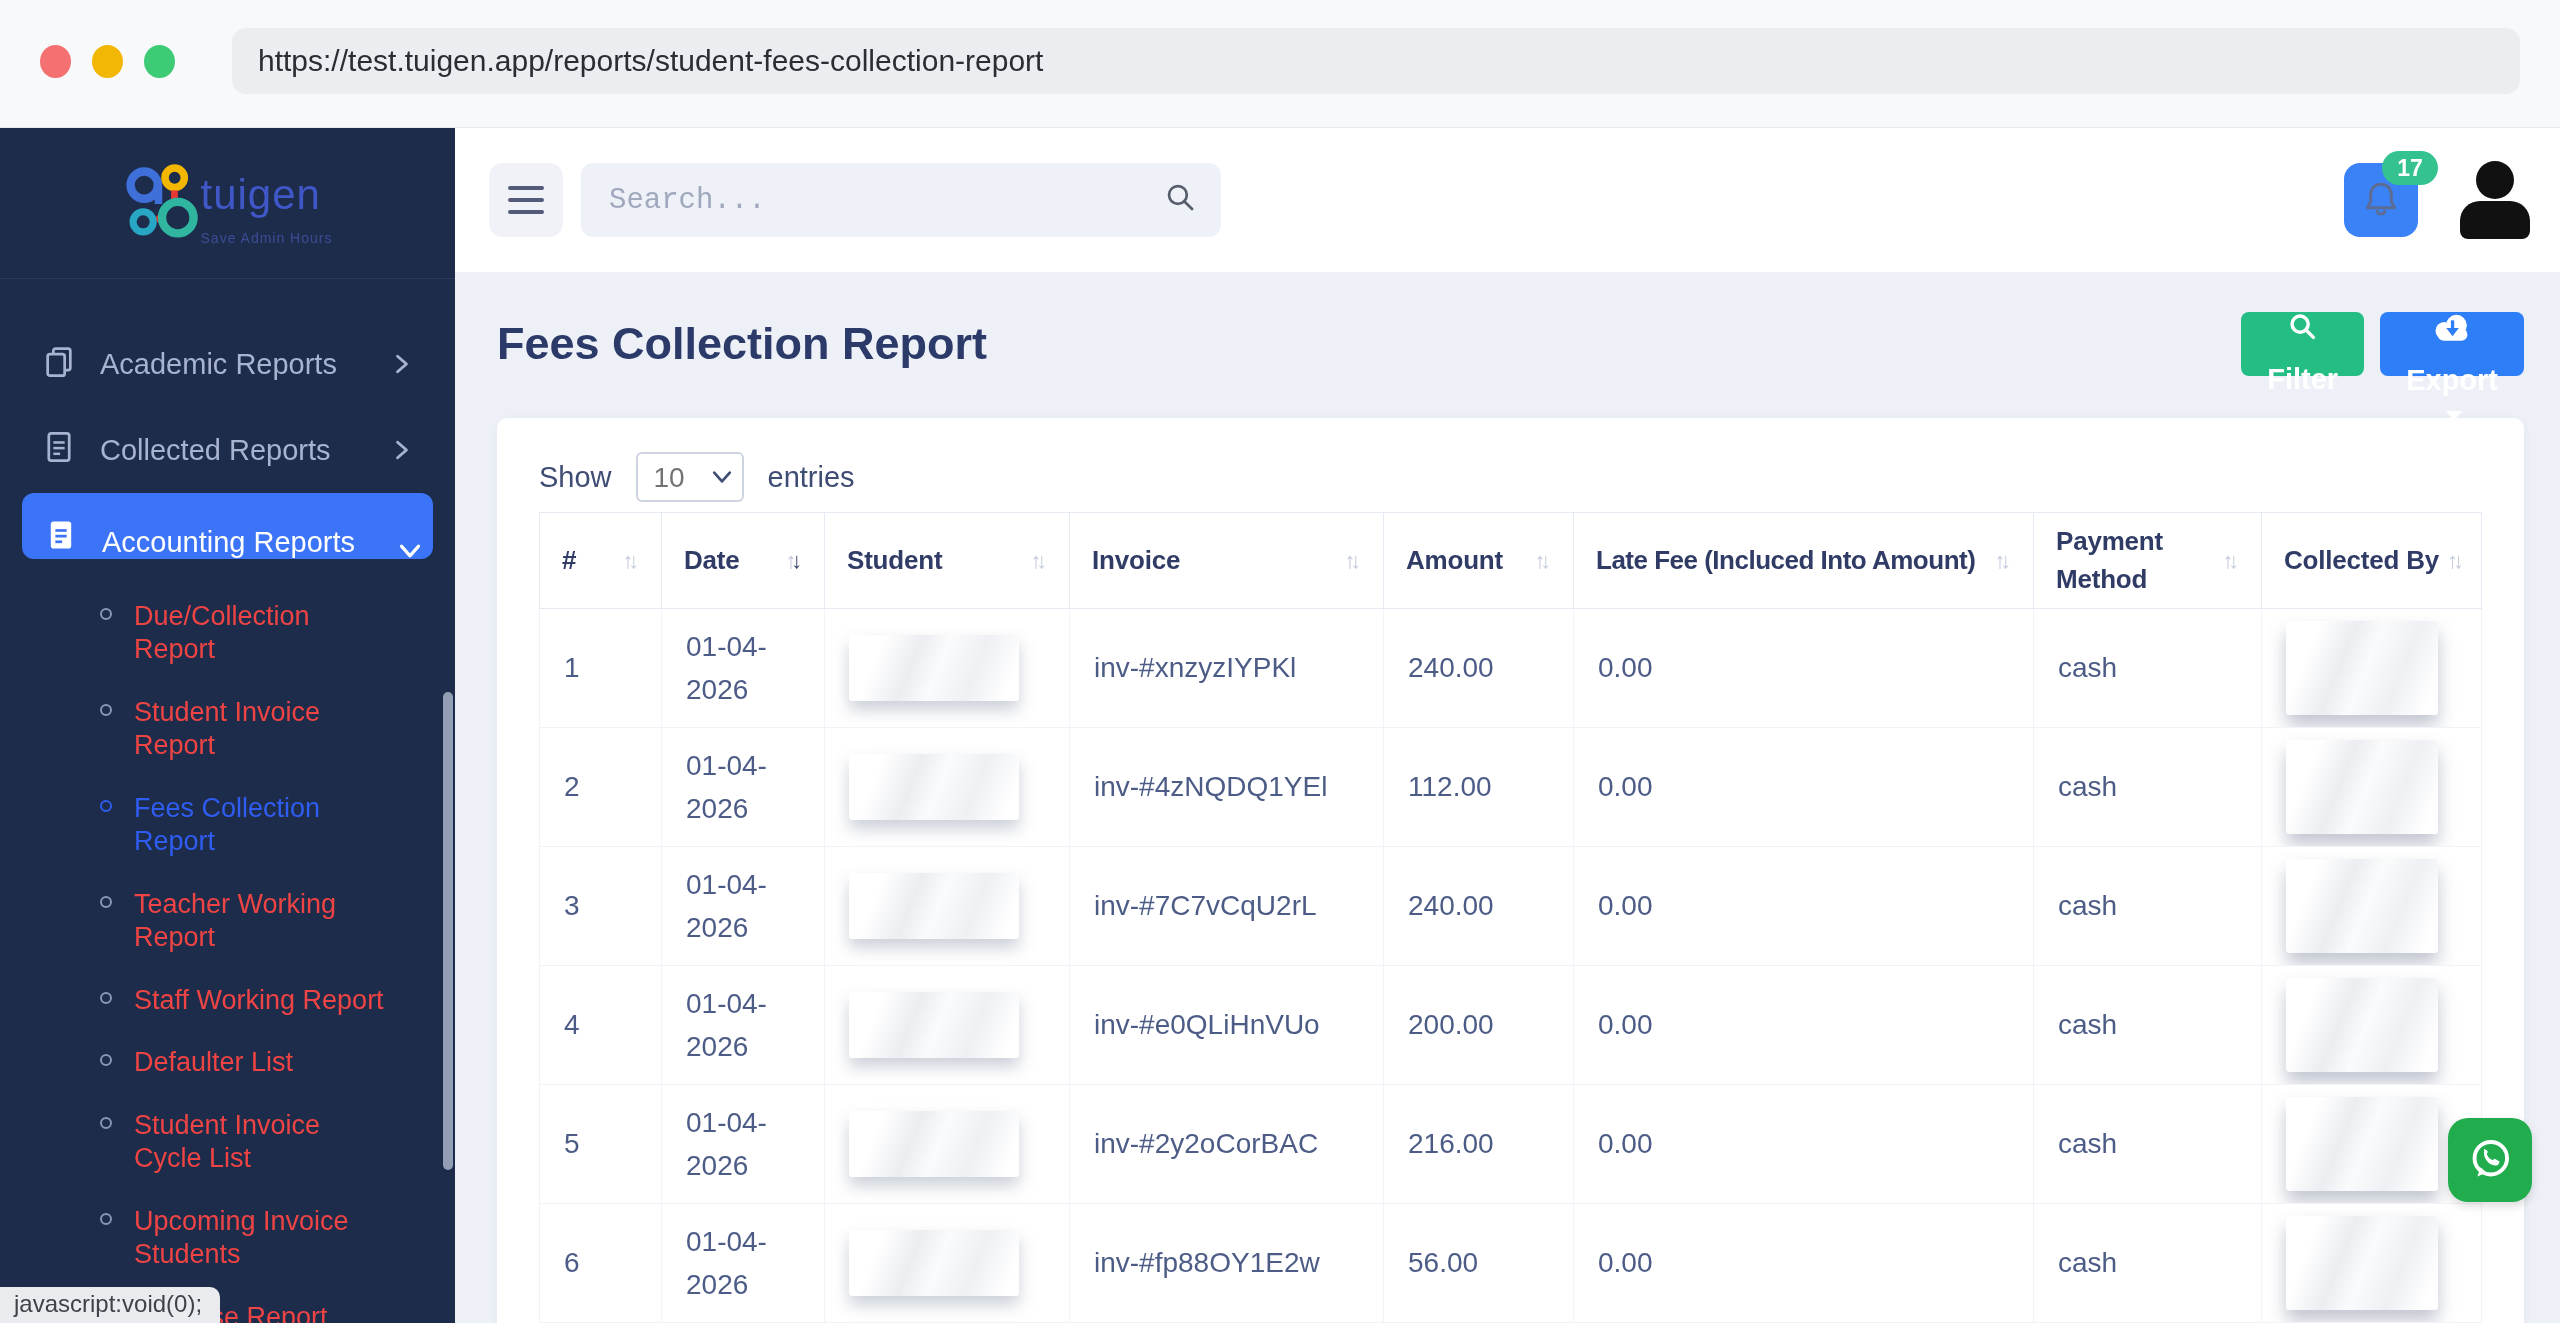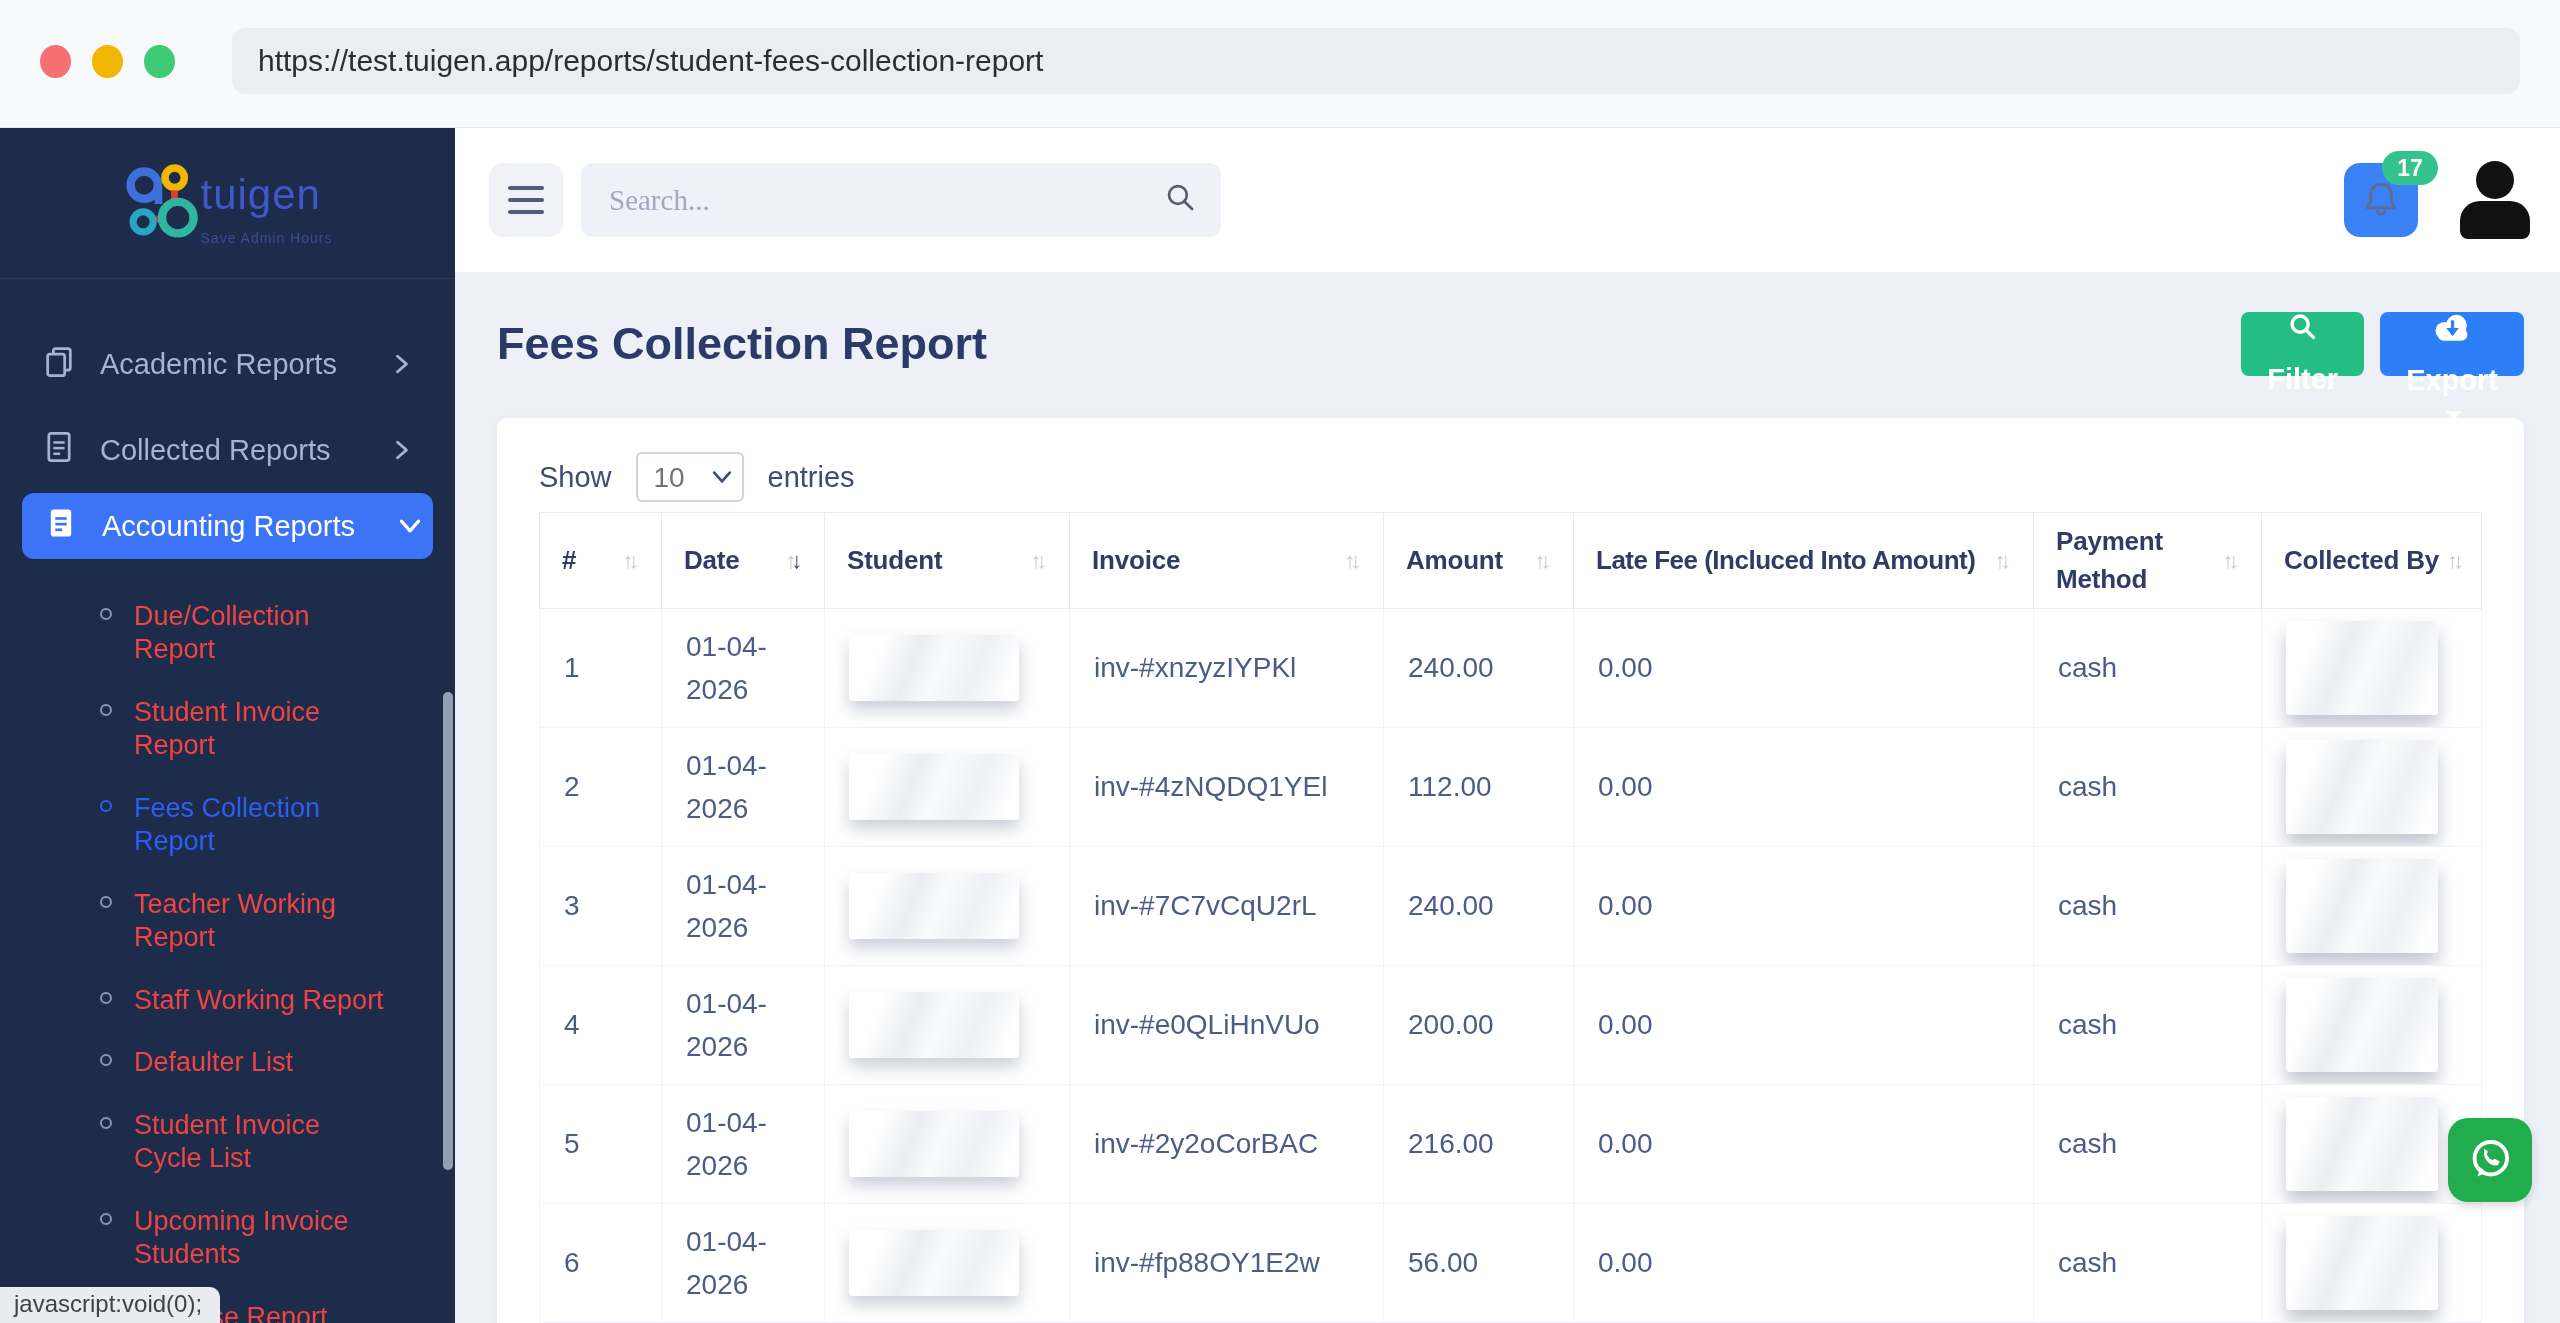--- a/index.html
+++ b/index.html
@@ -19,34 +19,34 @@
   
   .sidebar { position:absolute; left:0; top:128px; width:455px; height:1195px; background:#1d2c4b; z-index:2; }
   .logo-wrap { padding:34px 0 28px 0; display:flex; justify-content:center; border-bottom:1px solid rgba(255,255,255,0.07); }
   .logo-inner { display:flex; align-items:flex-start; gap:2px; }
   .logo-texts { display:flex; flex-direction:column; margin-top:12px; }
   .logo-name { font-size:42px; color:#3f57c7; font-weight:500; letter-spacing:1px; line-height:1; }
   .logo-tag { font-size:14px; color:#3b4c96; margin-top:14px; letter-spacing:1px; }
   .menu { margin-top:42px; list-style:none; }
   .menu-item { display:flex; align-items:center; gap:24px; height:86px; padding:0 44px 0 42px; color:#a8b3cf; font-size:29px; cursor:pointer; }
   .menu-item .chev { margin-left:auto; display:flex; }
-  .menu-item.active { background:#3b74f6; color:#ffffff; border-radius:12px; margin:0 22px; height:66px; padding:0 12px 0 22px; }
+  .menu-item.active { background:#3b74f6; color:#ffffff; border-radius:12px; margin:0 22px; height:66px; padding:0 12px 0 22px;align-items:flex-end; }
   .submenu { list-style:none; margin-top:26px; }
   .submenu-item { display:flex; align-items:flex-start; gap:22px; padding:15px 70px 15px 100px; color:#ef4444; font-size:27px; line-height:1.22; cursor:pointer; }
   .submenu-item .dot { flex:0 0 auto; width:12px; height:12px; border:2px solid #8a96b4; border-radius:50%; margin-top:8px; }
   .submenu-item.active { color:#2f5df1; }
   .submenu-item.active .dot { border-color:#2f5df1; }
   .side-scrollbar { position:absolute; left:443px; top:564px; width:10px; height:478px; border-radius:6px; background:rgba(186,196,214,0.75); z-index:4; }
 
   
   .navbar { position:absolute; left:455px; top:128px; width:2105px; height:144px; background:#ffffff; display:flex; align-items:center; padding:0 26px 0 34px; z-index:1; }
   .hamburger { width:74px; height:74px; border-radius:14px; background:#f0f2f7; display:flex; flex-direction:column; justify-content:center; align-items:center; gap:8px; cursor:pointer; border:none; }
   .hamburger i { display:block; width:36px; height:4px; border-radius:2px; background:#545b78; }
   .search-box { margin-left:18px; width:640px; height:74px; border-radius:12px; background:#eef1f7; display:flex; align-items:center; padding:0 24px 0 28px; }
-  .search-box input { flex:1; border:none; outline:none; background:transparent; font-size:29px; color:#39415e; font-family:Liberation Serif, serif; }
+  .search-box input { flex:1; border:none; outline:none; background:transparent; font-size:29px; color:#39415e; font-family:Liberation Mono, monospace; }
   .search-box input::placeholder { color:#a0a8bd; }
   .nav-right { margin-left:auto; display:flex; align-items:center; gap:38px; }
   .bell-btn { position:relative; width:74px; height:74px; border-radius:16px; background:#3b82f6; display:flex; align-items:center; justify-content:center; cursor:pointer; border:none; }
   .badge { position:absolute; top:-12px; right:-20px; min-width:56px; height:34px; border-radius:17px; background:#34c38f; color:#fff; font-size:23px; font-weight:bold; display:flex; align-items:center; justify-content:center; padding:0 10px; }
   .avatar { position:relative; width:78px; height:78px; cursor:pointer; }
   .avatar .head { position:absolute; left:50%; transform:translateX(-50%); top:0; width:38px; height:38px; border-radius:50%; background:#111; }
   .avatar .torso { position:absolute; left:50%; transform:translateX(-50%); bottom:0; width:70px; height:38px; border-radius:20px 20px 8px 8px; background:#111; }
 
   
   .content { position:absolute; left:455px; top:272px; width:2105px; height:1051px; background:#edf1f7; }

